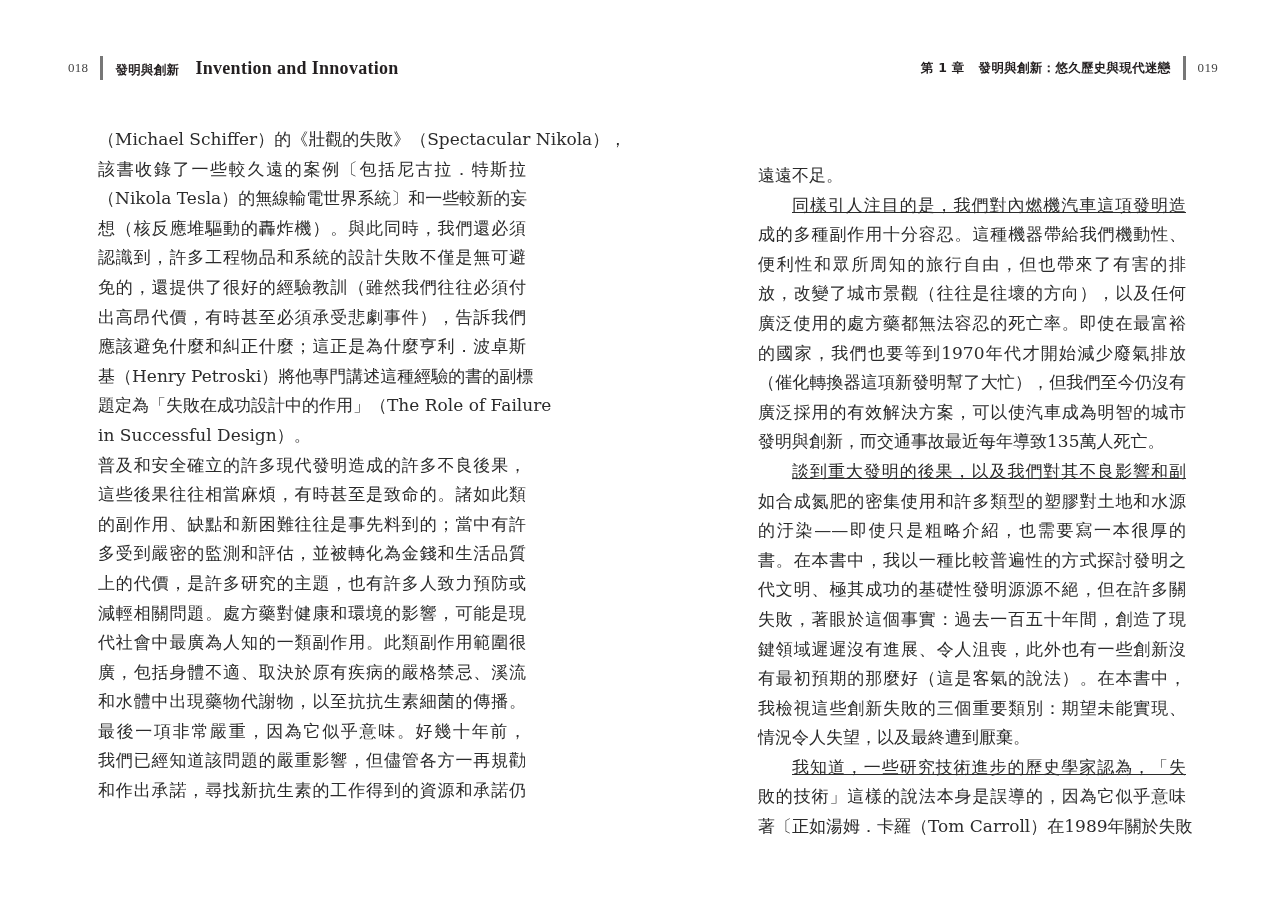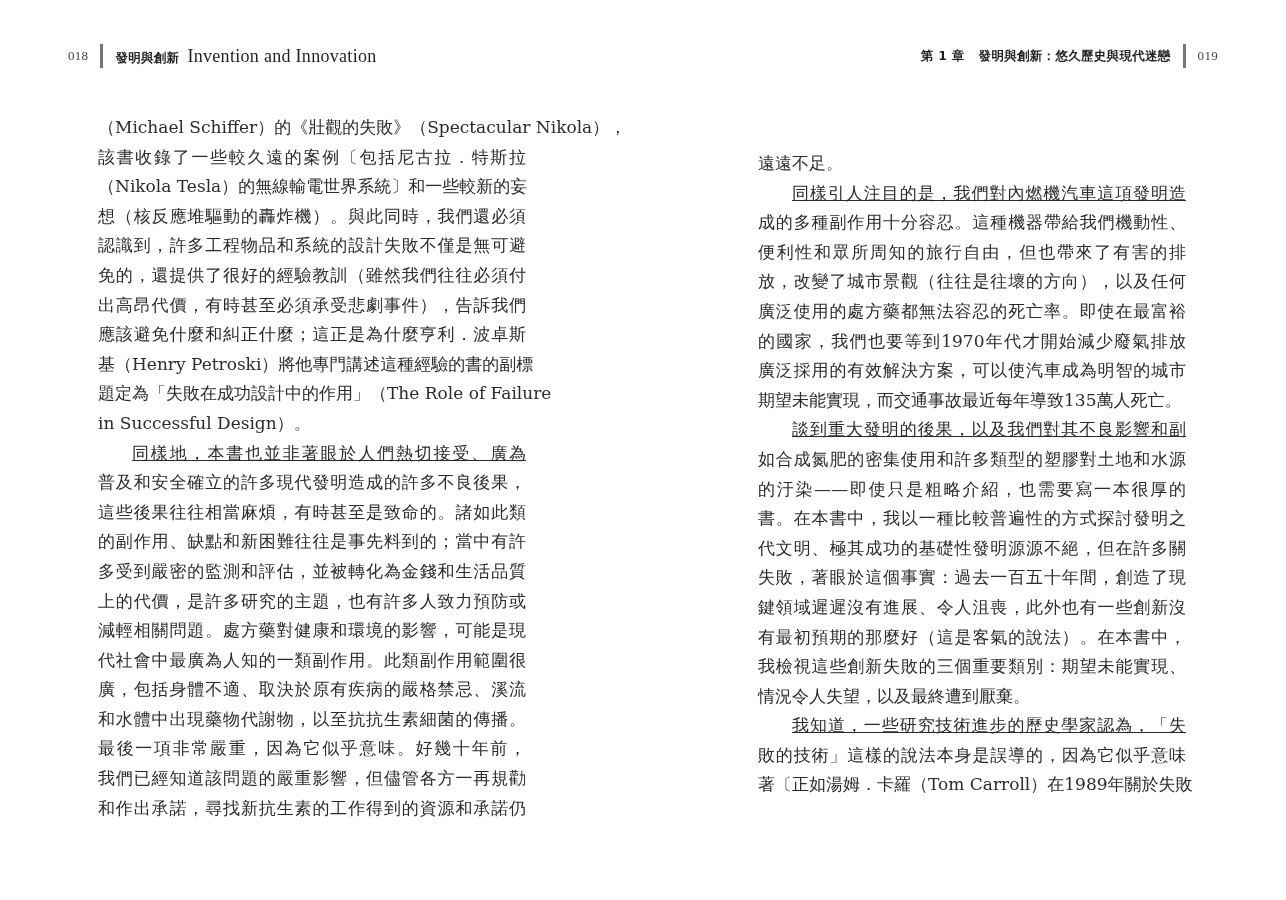--- a/index.html
+++ b/index.html
@@ -9,21 +9,21 @@
     }
     body {
       width: 1286px;
       height: 900px;
       position: relative;
       overflow: hidden;
       color: #231f20;
     }
     .page {
       position: absolute;
-      top: 0;
+      top: 12px;
       height: 696px;
       width: 643px;
     }
     .page-left { left: 0; }
     .page-right { left: 643px; }
 
     .running-header {
       position: absolute;
       top: 43px;
       height: 26px;
@@ -48,22 +48,22 @@
       width: 3px;
       height: 24px;
       background: #777;
       margin: 0 12px;
     }
     .header-title {
       font-weight: bold;
       letter-spacing: 0.3px;
     }
     .header-title .en {
-      font-weight: normal;
-      margin-left: 8px;
+      font-weight: bold;
+      margin-left: 16px;
       text-align: center;
     }
 
     .body-text {
       position: absolute;
       top: 113px;
       width: 428px;
       font-family: "DejaVu Serif", serif;
       font-size: 17px;
       line-height: 29.6px;
@@ -101,21 +101,20 @@
     <span class="line">該書收錄了一些較久遠的案例〔包括尼古拉．特斯拉</span>
     <span class="line">（Nikola Tesla）的無線輸電世界系統〕和一些較新的妄</span>
     <span class="line">想（核反應堆驅動的轟炸機）。與此同時，我們還必須</span>
     <span class="line">認識到，許多工程物品和系統的設計失敗不僅是無可避</span>
     <span class="line">免的，還提供了很好的經驗教訓（雖然我們往往必須付</span>
     <span class="line">出高昂代價，有時甚至必須承受悲劇事件），告訴我們</span>
     <span class="line">應該避免什麼和糾正什麼；這正是為什麼亨利．波卓斯</span>
     <span class="line">基（Henry Petroski）將他專門講述這種經驗的書的副標</span>
     <span class="line">題定為「失敗在成功設計中的作用」（The Role of Failure</span>
     <span class="line last">in Successful Design）。</span>
-    <span class="line indent">同樣地，本書也並非著眼於人們熱切接受、廣為</span>
     <span class="line">普及和安全確立的許多現代發明造成的許多不良後果，</span>
     <span class="line">這些後果往往相當麻煩，有時甚至是致命的。諸如此類</span>
     <span class="line">的副作用、缺點和新困難往往是事先料到的；當中有許</span>
     <span class="line">多受到嚴密的監測和評估，並被轉化為金錢和生活品質</span>
     <span class="line">上的代價，是許多研究的主題，也有許多人致力預防或</span>
     <span class="line">減輕相關問題。處方藥對健康和環境的影響，可能是現</span>
     <span class="line">代社會中最廣為人知的一類副作用。此類副作用範圍很</span>
     <span class="line">廣，包括身體不適、取決於原有疾病的嚴格禁忌、溪流</span>
     <span class="line">和水體中出現藥物代謝物，以至抗抗生素細菌的傳播。</span>
     <span class="line">最後一項非常嚴重，因為它似乎意味。好幾十年前，</span>
@@ -133,22 +132,23 @@
     <span class="folio">019</span>
   </div>
   <div class="body-text">
     <span class="line last">遠遠不足。</span>
     <span class="line indent">同樣引人注目的是，我們對內燃機汽車這項發明造</span>
     <span class="line">成的多種副作用十分容忍。這種機器帶給我們機動性、</span>
     <span class="line">便利性和眾所周知的旅行自由，但也帶來了有害的排</span>
     <span class="line">放，改變了城市景觀（往往是往壞的方向），以及任何</span>
     <span class="line">廣泛使用的處方藥都無法容忍的死亡率。即使在最富裕</span>
     <span class="line">的國家，我們也要等到1970年代才開始減少廢氣排放</span>
+    <span class="line">（催化轉換器這項新發明幫了大忙），但我們至今仍沒有</span>
     <span class="line">廣泛採用的有效解決方案，可以使汽車成為明智的城市</span>
-    <span class="line last">期望未能實現，而交通事故最近每年導致135萬人死亡。</span>
+    <span class="line last">發明與創新，而交通事故最近每年導致135萬人死亡。</span>
     <span class="line indent">談到重大發明的後果，以及我們對其不良影響和副</span>
     <span class="line">如合成氮肥的密集使用和許多類型的塑膠對土地和水源</span>
     <span class="line">的汙染——即使只是粗略介紹，也需要寫一本很厚的</span>
     <span class="line">書。在本書中，我以一種比較普遍性的方式探討發明之</span>
     <span class="line">代文明、極其成功的基礎性發明源源不絕，但在許多關</span>
     <span class="line">失敗，著眼於這個事實：過去一百五十年間，創造了現</span>
     <span class="line">鍵領域遲遲沒有進展、令人沮喪，此外也有一些創新沒</span>
     <span class="line">有最初預期的那麼好（這是客氣的說法）。在本書中，</span>
     <span class="line">我檢視這些創新失敗的三個重要類別：期望未能實現、</span>
     <span class="line last">情況令人失望，以及最終遭到厭棄。</span>

